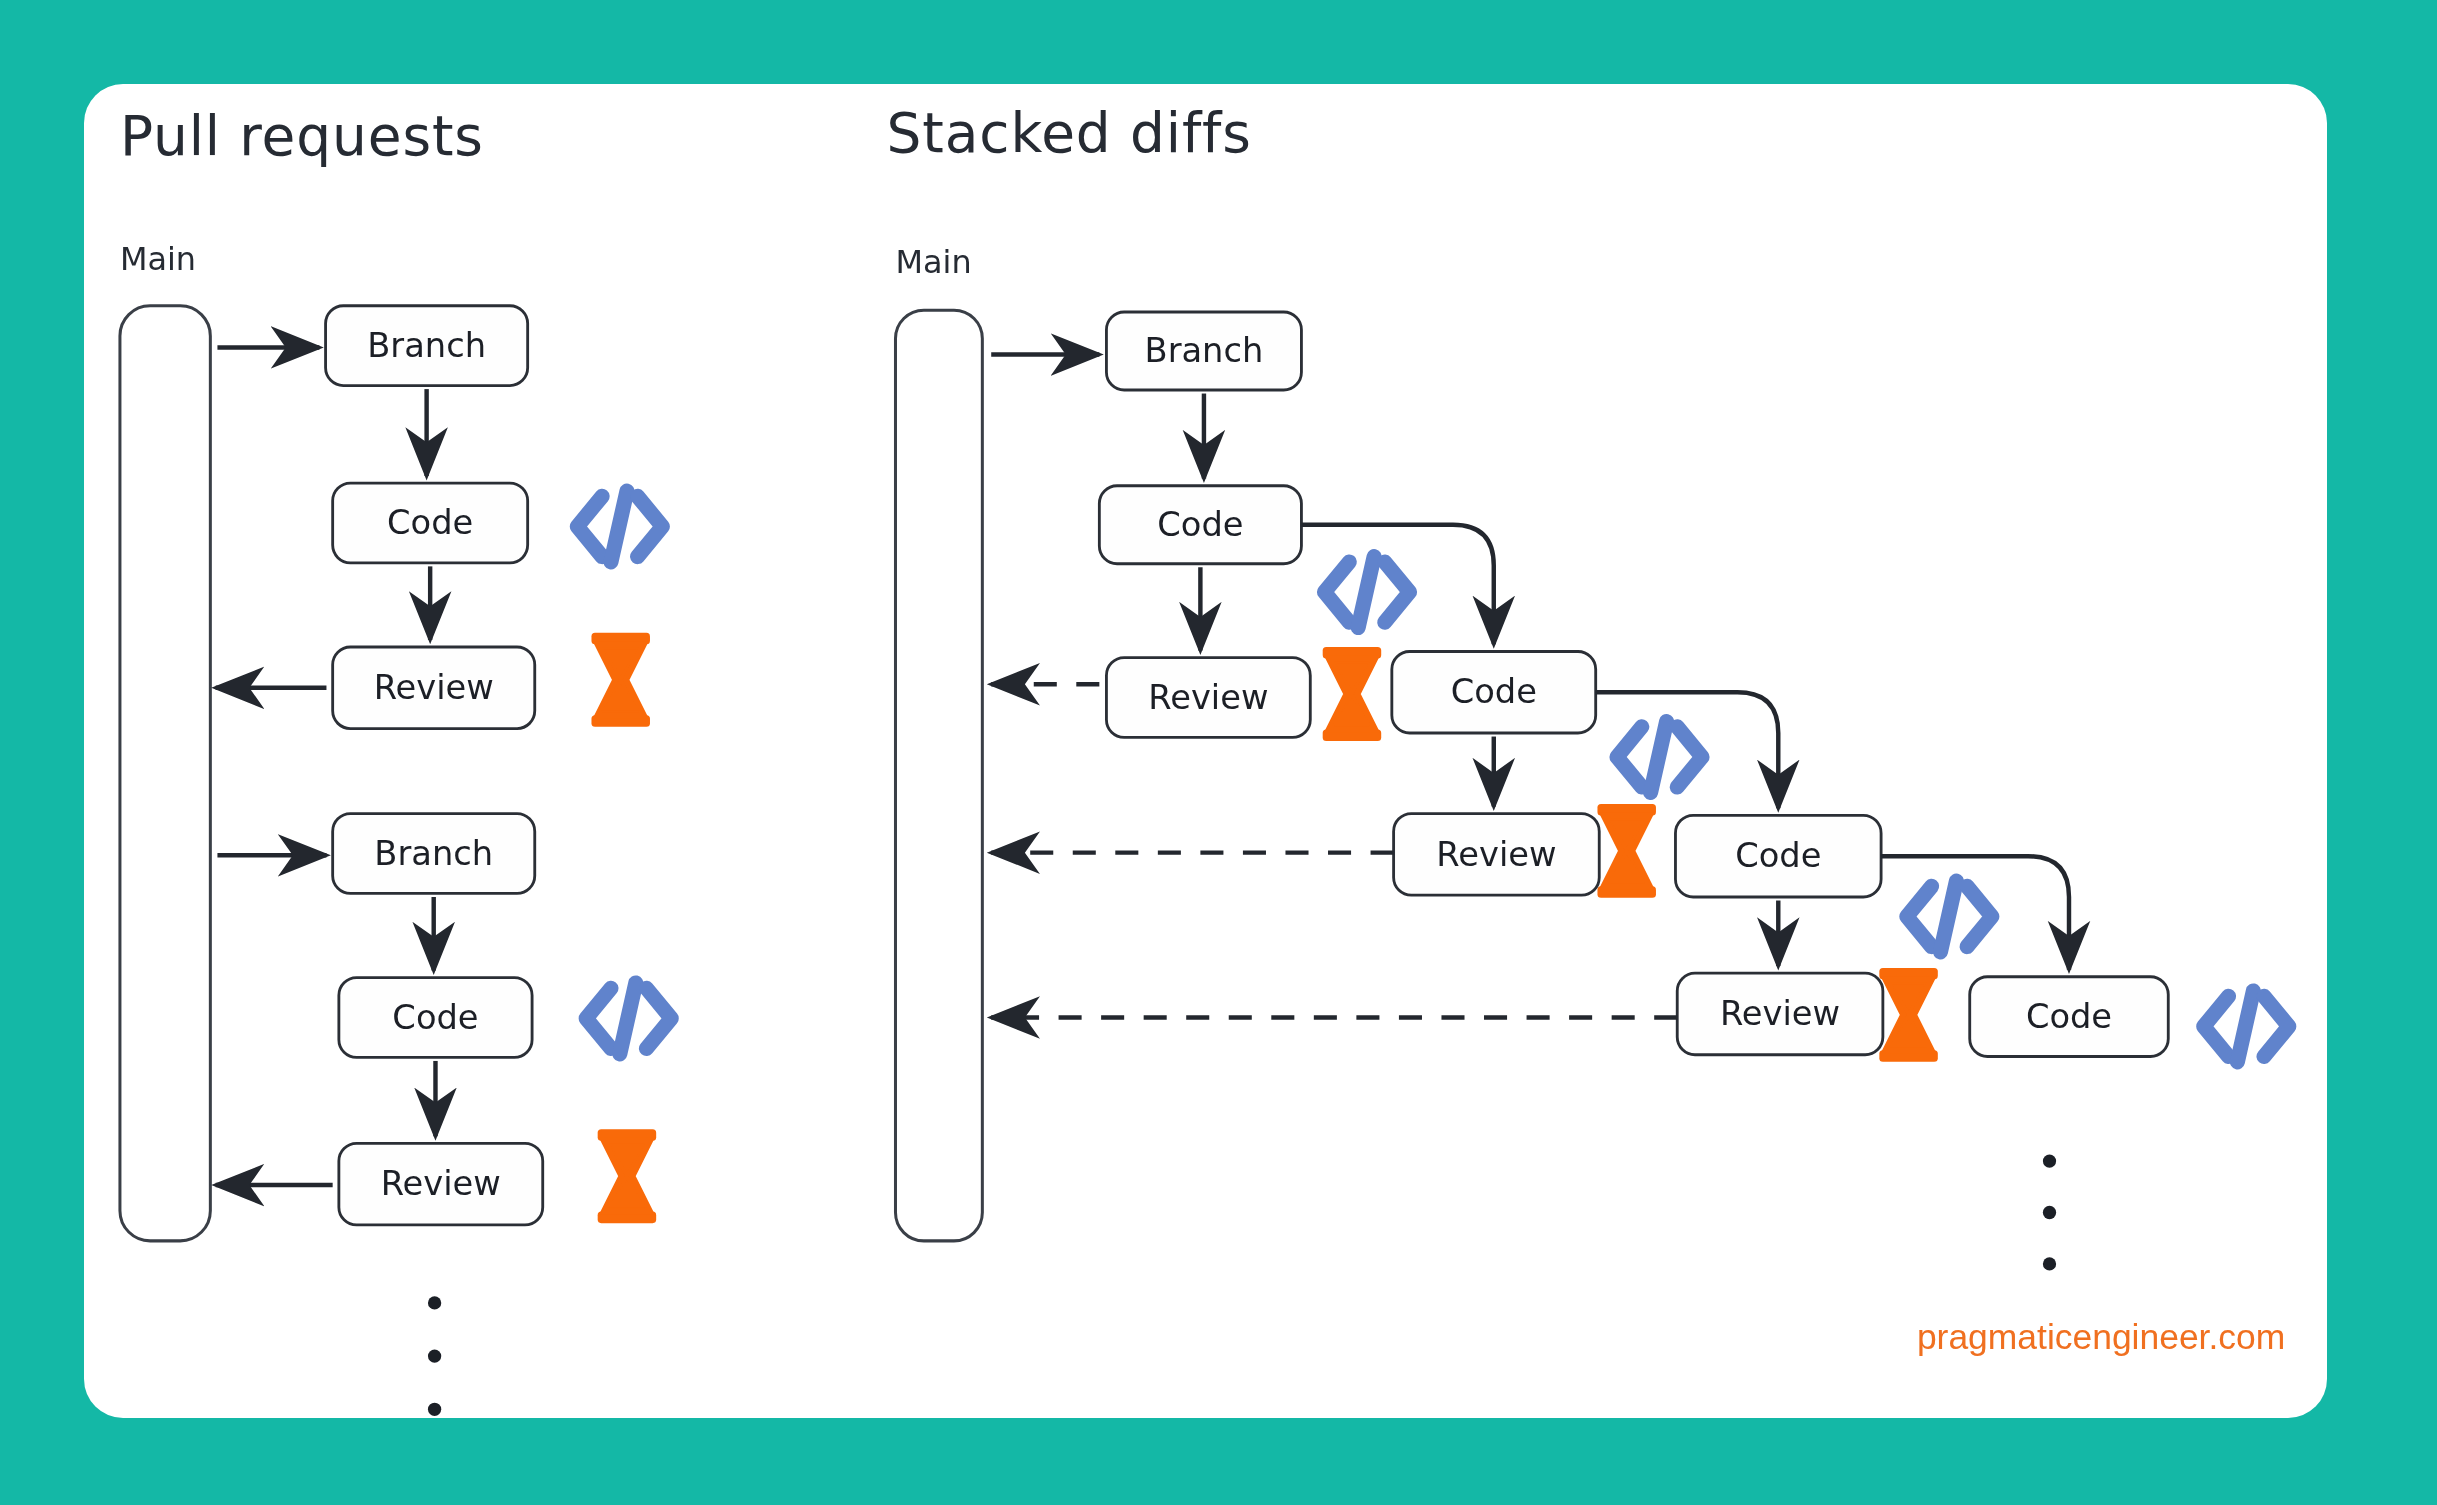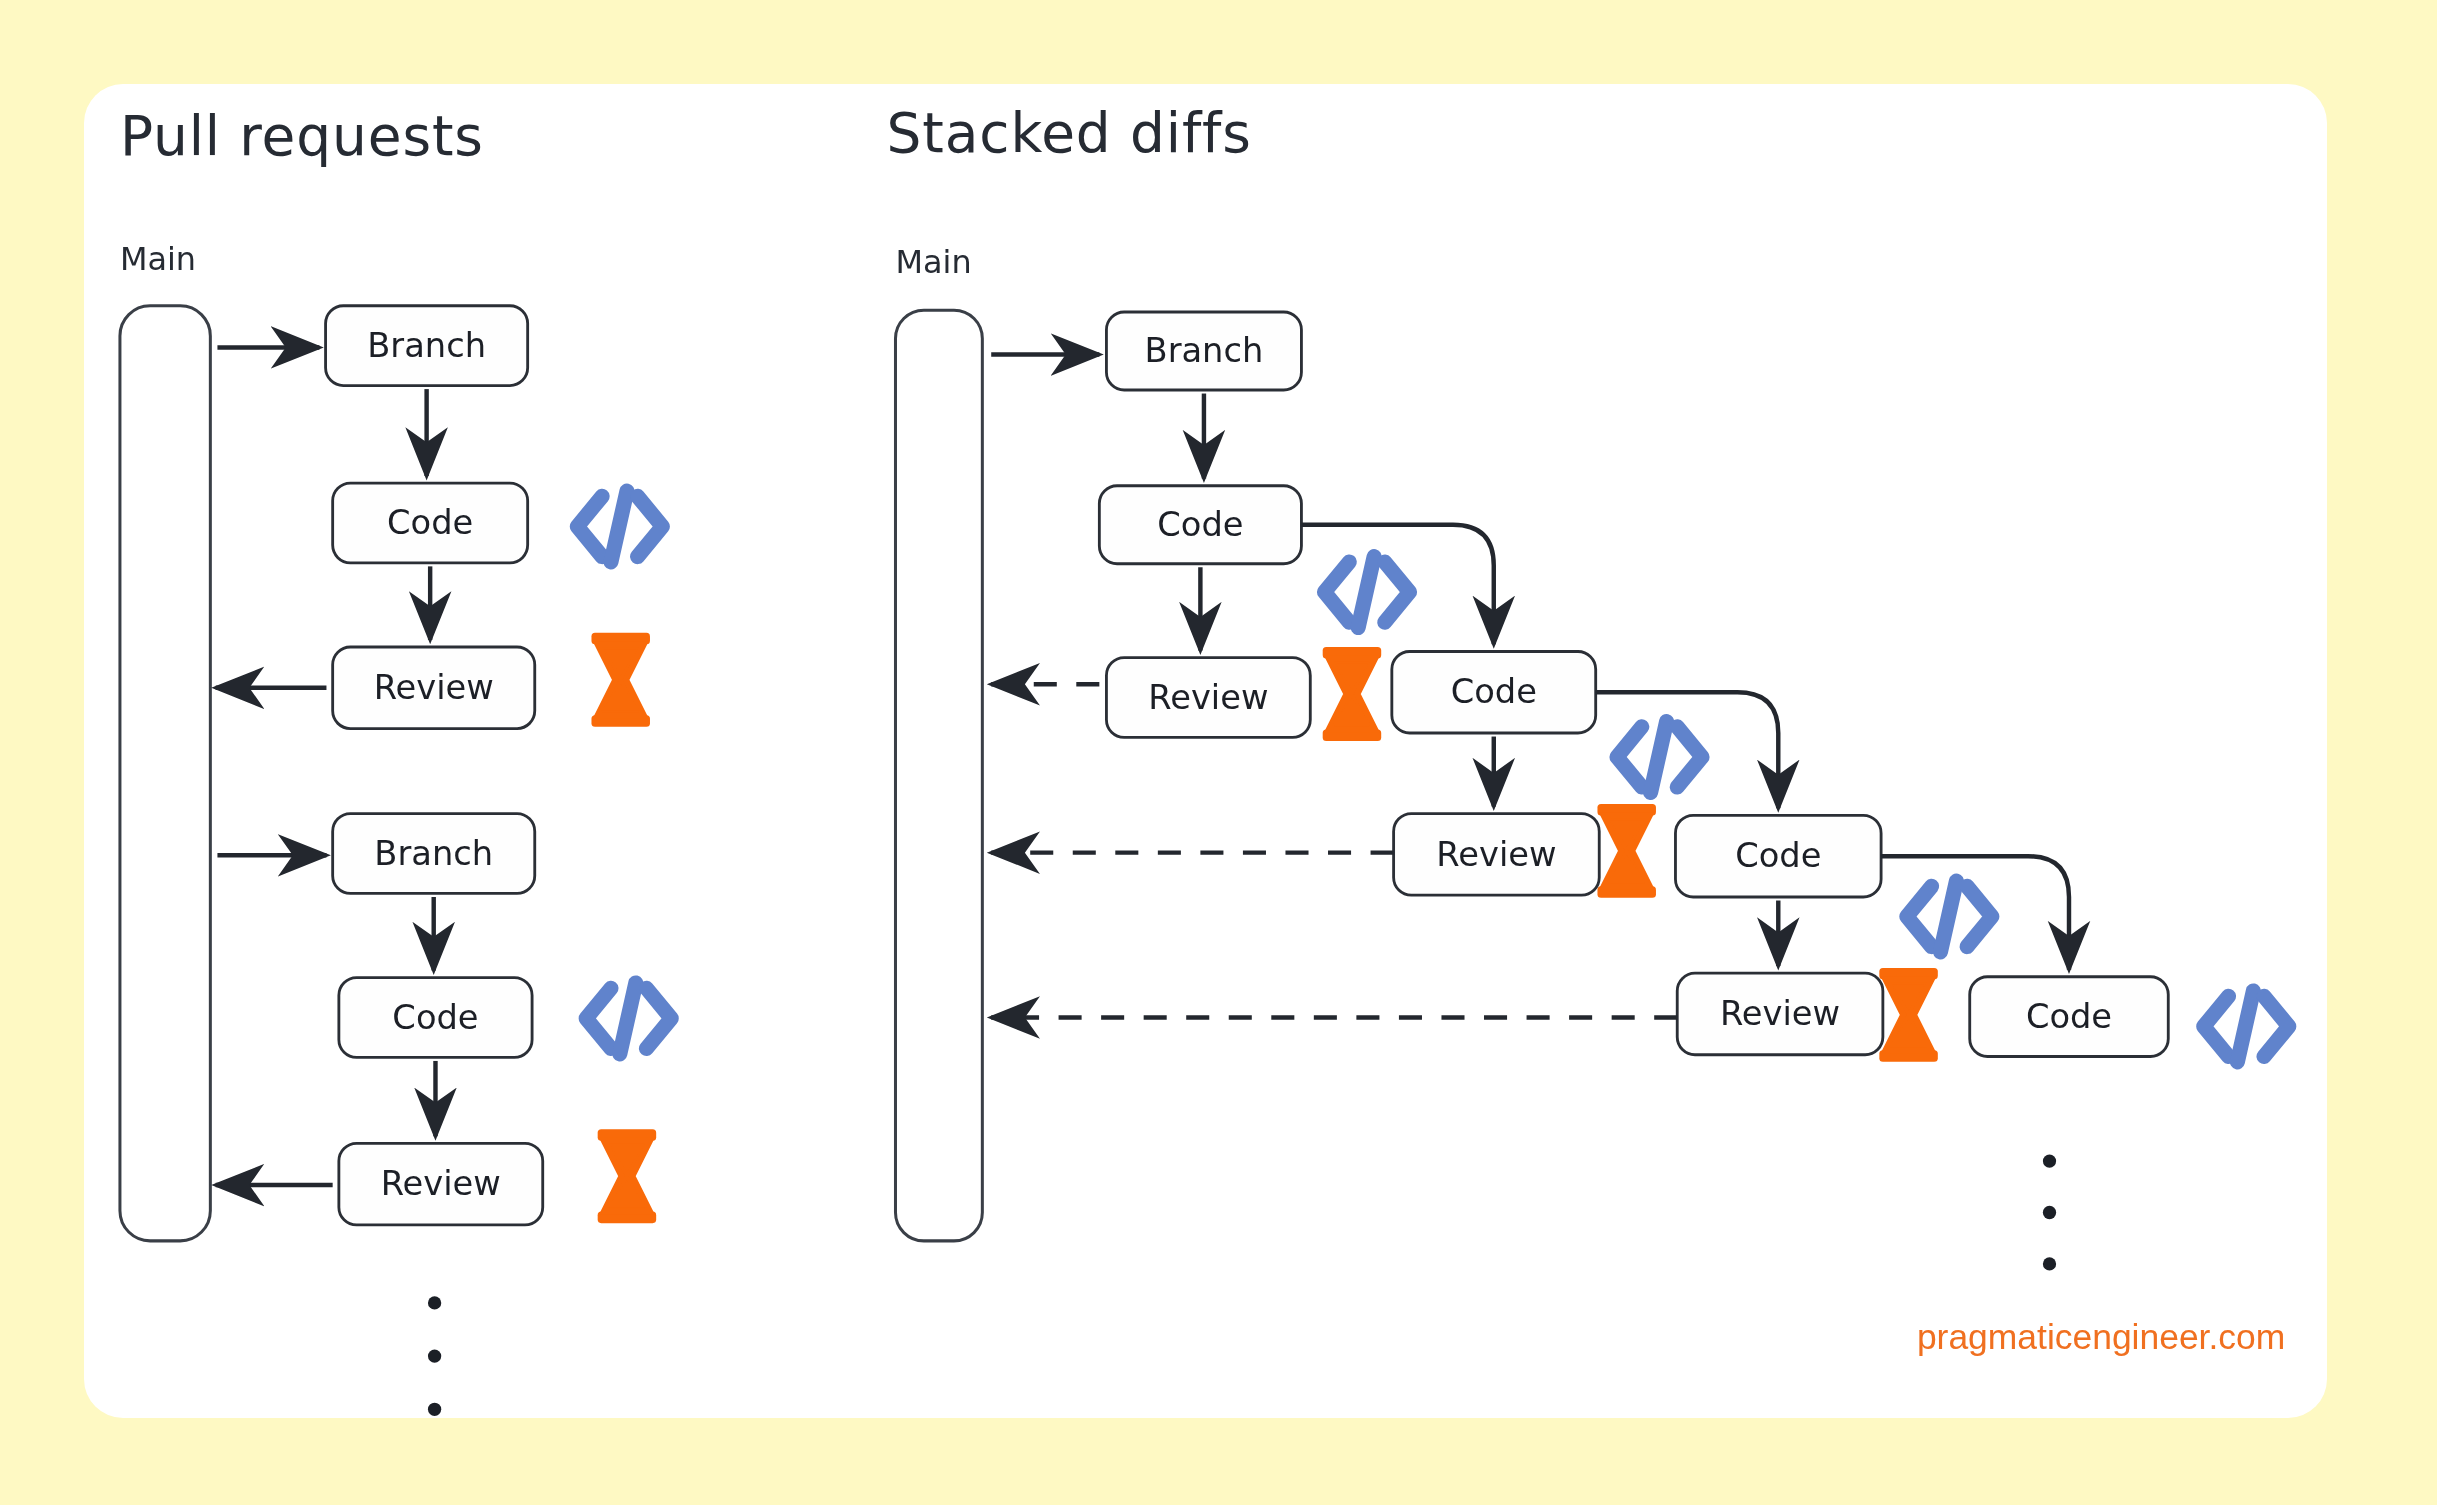--- a/index.html
+++ b/index.html
@@ -1,18 +1,18 @@
 <!DOCTYPE html>
 <html style="font-size:14px"><head>
 <meta charset="utf-8">
 <style>
   html,body{margin:0;padding:0;background:#000;}
   body{width:2438px;height:1505px;overflow:hidden;
        font-family:"DejaVu Sans", sans-serif;}
-  #stage{position:relative;width:2438px;height:1505px;background:#fef9c3;}
+  #stage{position:relative;width:2438px;height:1505px;background:#14b8a6;}
   #card{position:absolute;left:84px;top:84px;width:2243px;height:1334px;
         background:#ffffff;border-radius:39px;overflow:hidden;}
   svg.diagram{position:absolute;left:0;top:0;width:2438px;height:1505px;}
   .title-txt{font-family:"DejaVu Sans", sans-serif;font-size:62px;
              font-weight:400;fill:#262b33;letter-spacing:1px;}
   .branchlabel-txt{font-family:"DejaVu Sans", sans-serif;font-size:36px;
              fill:#262b33;}
   .node-txt{font-family:"DejaVu Sans", sans-serif;font-size:38px;
              fill:#1c1f26;text-anchor:middle;dominant-baseline:middle;}
   .wm-txt{font-family:"Liberation Sans", sans-serif;font-size:40px;

